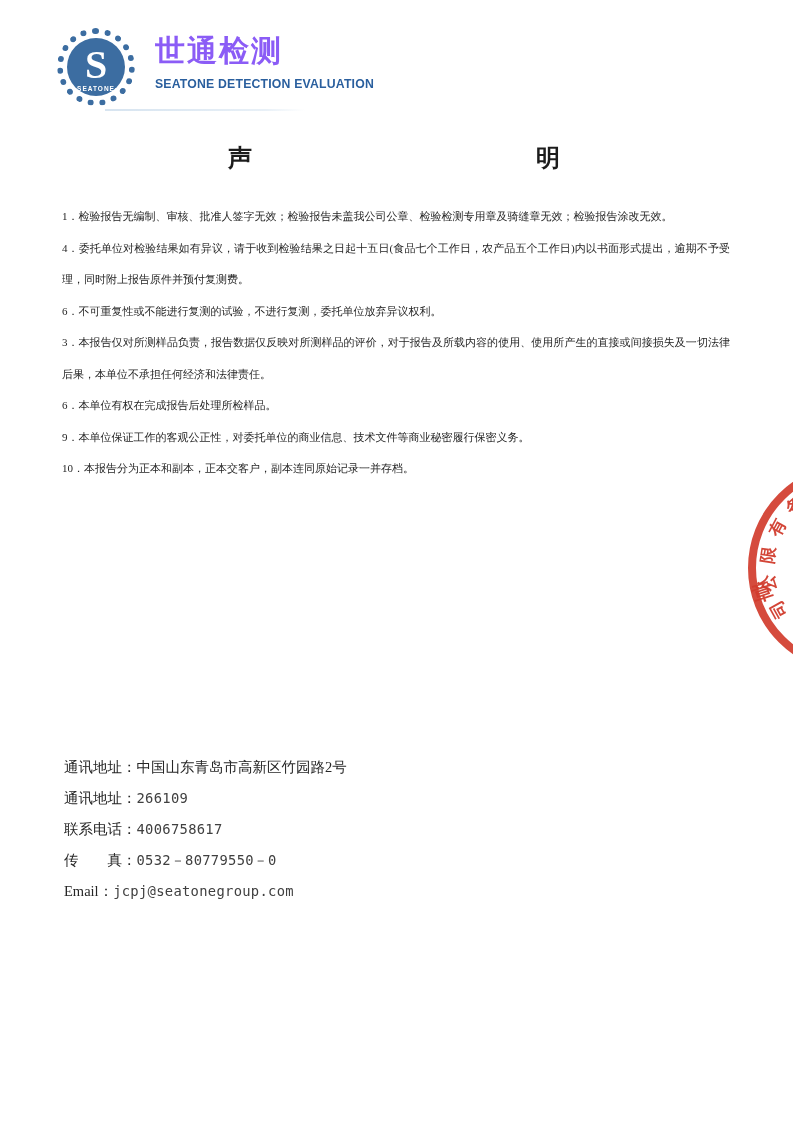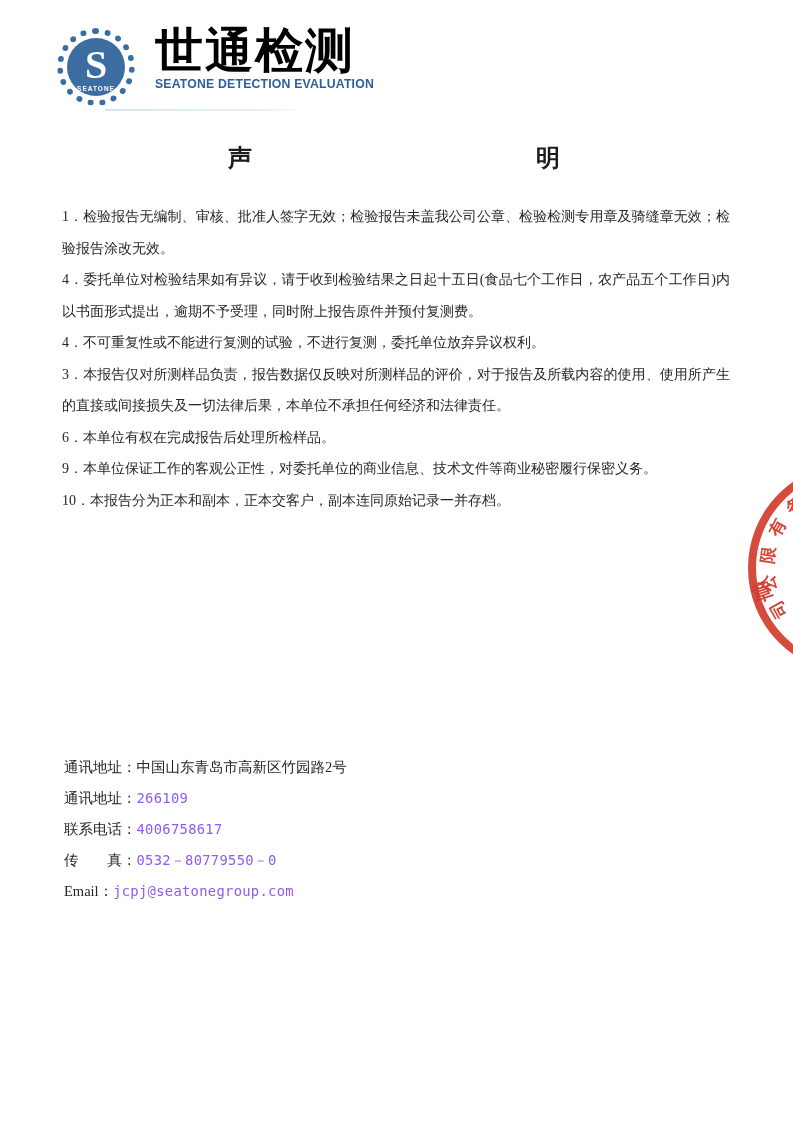--- a/index.html
+++ b/index.html
@@ -25,50 +25,50 @@
     font-size:40px;font-weight:bold;line-height:40px;margin-top:-4px;
   }
   .emblem-ring-text{
     position:absolute;bottom:4px;left:0;right:0;text-align:center;
     font-family:"Liberation Sans","DejaVu Sans",sans-serif;
     font-size:6.5px;letter-spacing:1px;color:#ffffff;font-weight:bold;
   }
   .brand-text{margin-left:20px;}
   .brand-cn{
     font-family:"Liberation Sans","DejaVu Sans",sans-serif;
-    font-size:48px;font-weight:bold;color:#000000;letter-spacing:2px;line-height:46px;
+    font-size:30px;font-weight:bold;color:#8b5cf6;letter-spacing:2px;line-height:46px;
   }
   .brand-en{
     font-family:"Liberation Sans","DejaVu Sans",sans-serif;
     font-size:12.5px;font-weight:bold;color:#2a5f9e;letter-spacing:0.2px;margin-top:3px;
     transform:scaleX(0.98);transform-origin:left;
   }
   .brand-underline{
     position:absolute;left:105px;top:109px;width:200px;height:2px;
     background:linear-gradient(90deg,#d7e4f0,#e8f0f7 80%,rgba(255,255,255,0));
   }
   
   .doc-title{
     position:absolute;left:228px;top:142px;width:332px;
     display:flex;justify-content:space-between;
     font-size:24px;font-weight:600;color:#1c1c1c;
   }
   
   .clauses{
     position:absolute;left:62px;top:201px;width:668px;
-    font-size:14px;line-height:31.5px;text-align:justify;
+    font-size:11px;line-height:31.5px;text-align:justify;
   }
   .clauses p{margin:0;padding:0;}
   
   .contact{position:absolute;left:64px;top:752px;font-size:14.5px;}
   .contact-row{height:31px;line-height:31px;}
   .contact-label{color:#262626;}
   .contact-value{
     font-family:"DejaVu Sans Mono","Liberation Mono",monospace;
-    font-size:13.8px;color:#8b5cf6;letter-spacing:0.3px;
+    font-size:13.8px;color:#404040;letter-spacing:0.3px;
   }
   
   .seal-ring{
     position:absolute;left:748px;top:463px;width:194px;height:194px;
     border:8px solid #d13c2d;border-radius:50%;opacity:0.92;
   }
   .seal-char{
     position:absolute;width:18px;height:18px;color:#d13c2d;
     font-size:17px;font-weight:bold;line-height:18px;text-align:center;opacity:0.95;
   }
@@ -102,21 +102,21 @@
   <div class="brand-underline"></div>
 
   <div class="doc-title">
     <span>声</span>
     <span>明</span>
   </div>
 
   <div class="clauses">
     <p>1．检验报告无编制、审核、批准人签字无效；检验报告未盖我公司公章、检验检测专用章及骑缝章无效；检验报告涂改无效。</p>
     <p>4．委托单位对检验结果如有异议，请于收到检验结果之日起十五日(食品七个工作日，农产品五个工作日)内以书面形式提出，逾期不予受理，同时附上报告原件并预付复测费。</p>
-    <p>4．不可重复性或不能进行复测的试验，不进行复测，委托单位放弃异议权利。</p>
+    <p>6．不可重复性或不能进行复测的试验，不进行复测，委托单位放弃异议权利。</p>
     <p>3．本报告仅对所测样品负责，报告数据仅反映对所测样品的评价，对于报告及所载内容的使用、使用所产生的直接或间接损失及一切法律后果，本单位不承担任何经济和法律责任。</p>
     <p>6．本单位有权在完成报告后处理所检样品。</p>
     <p>9．本单位保证工作的客观公正性，对委托单位的商业信息、技术文件等商业秘密履行保密义务。</p>
     <p>10．本报告分为正本和副本，正本交客户，副本连同原始记录一并存档。</p>
   </div>
 
   <div class="contact">
     <div class="contact-row">
       <span class="contact-label">通讯地址：</span><span class="contact-label">中国山东青岛市高新区竹园路2号</span>
     </div>

